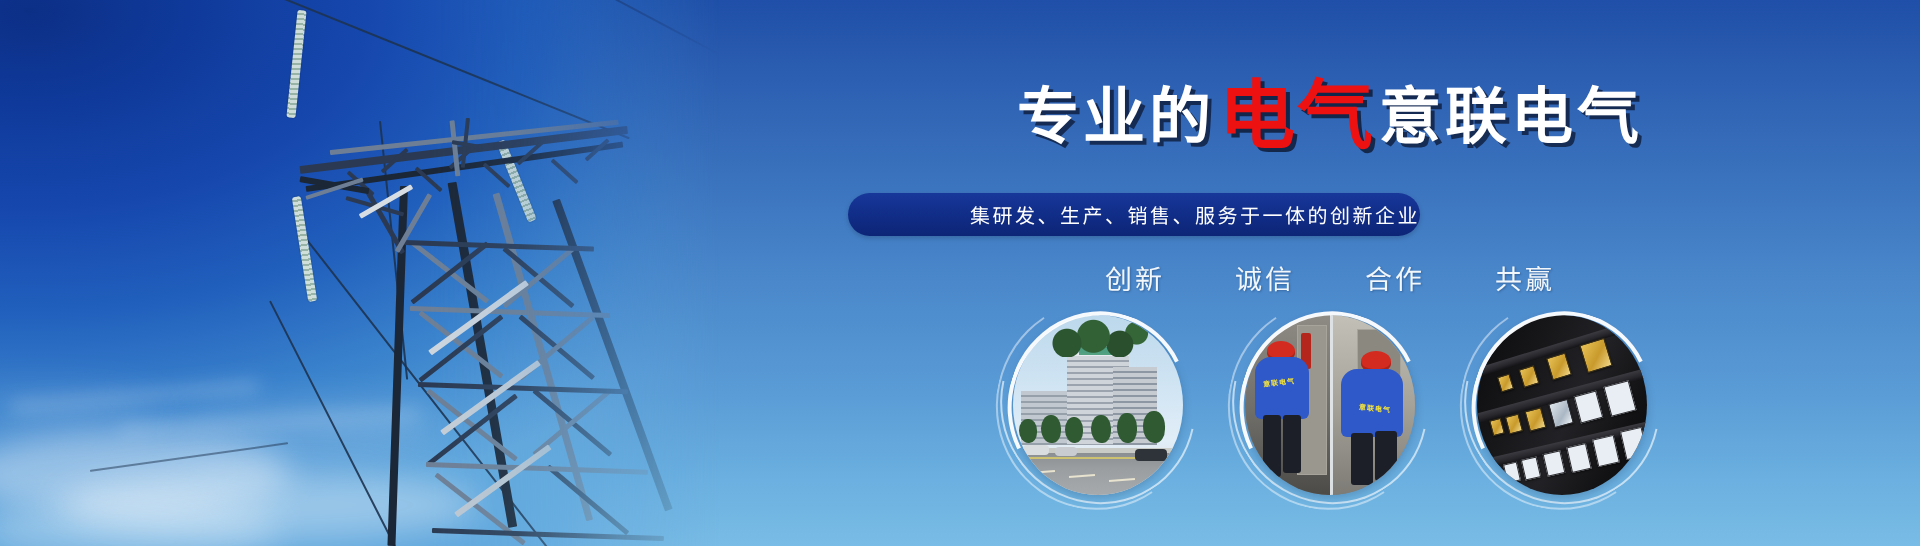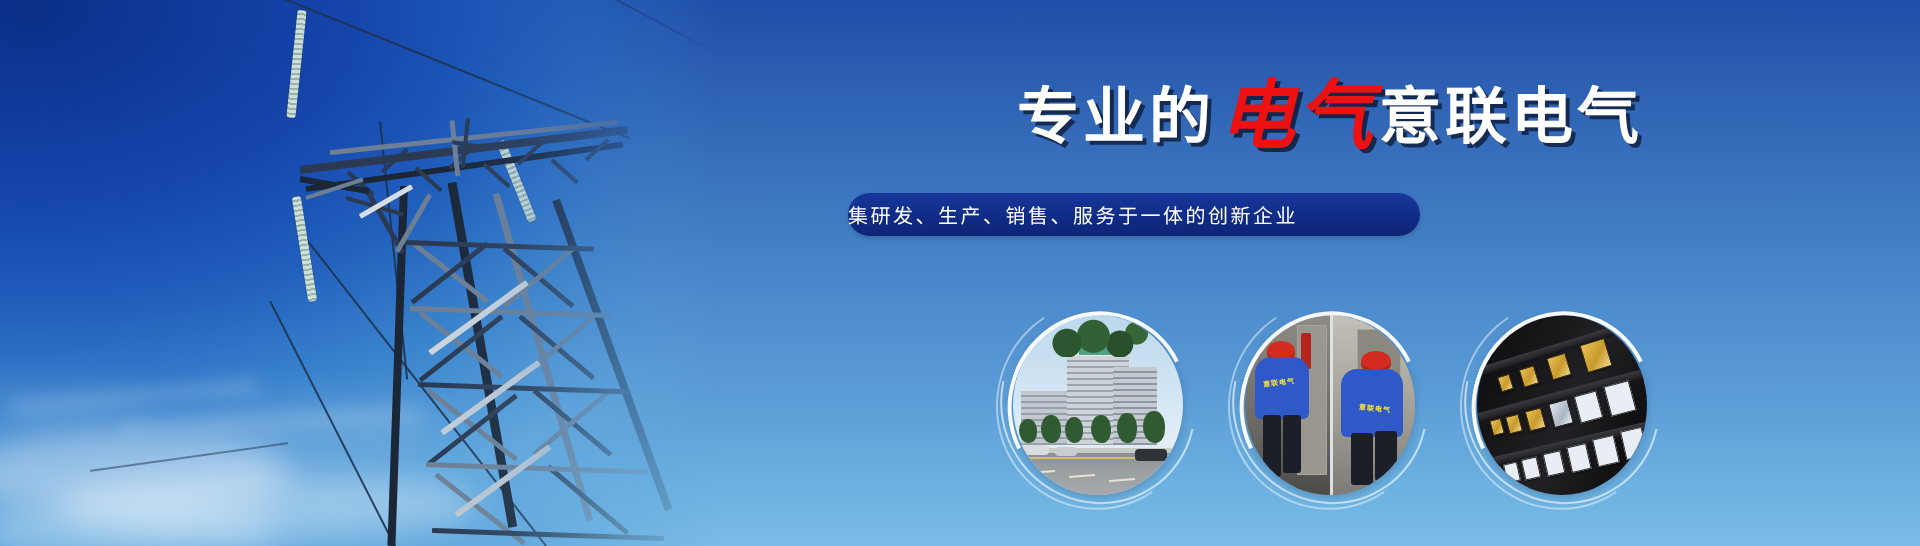--- a/index.html
+++ b/index.html
@@ -61,31 +61,30 @@
     color:#ffffff;
     text-shadow:4px 4px 0 rgba(10,20,45,.72);
   }
   .headline .r{
     color:#ee1111;
     font-size:76px;
     letter-spacing:2px;
     text-shadow:4px 4px 0 rgba(10,20,45,.78);
     margin:0 4px;
     vertical-align:-4px;
-    font-style:italic;
   }
 
   .pill{
     position:absolute;
     left:108px;top:193px;
     width:572px;height:43px;
     background:linear-gradient(to bottom,#17379a 0%,#102c86 55%,#0d2576 100%);
     border-radius:24px;
     box-shadow:0 2px 5px rgba(0,0,0,.18);
-    display:flex;align-items:center;justify-content:flex-start;
+    display:flex;align-items:center;justify-content:flex-end;
   }
   .pill-text{
     color:#fff;font-size:20px;letter-spacing:2.5px;font-weight:400;
     white-space:nowrap;
   }
 
   .keywords{
     position:absolute;left:0;right:0;top:258px;
     display:flex;justify-content:center;align-items:center;
     gap:70px;
@@ -269,20 +268,26 @@
   <div class="content">
 
     <div class="headline">
       <span class="w">专业的</span><span class="r">电气</span><span class="w">意联电气</span>
     </div>
 
     <div class="pill">
       <span class="pill-text">集研发、生产、销售、服务于一体的创新企业</span>
     </div>
 
+    <div class="keywords">
+      <span class="kw">创新</span>
+      <span class="kw">诚信</span>
+      <span class="kw">合作</span>
+      <span class="kw">共赢</span>
+    </div>
 
     <div class="circles">
 
       <div class="circle-wrap">
         <div class="ring ring-third"></div>
         <div class="ring ring-outer"></div>
         <div class="photo-circle">
           <div class="pc-sky"></div>
           <div class="b-road"></div>
           <div class="b-curb"></div>

